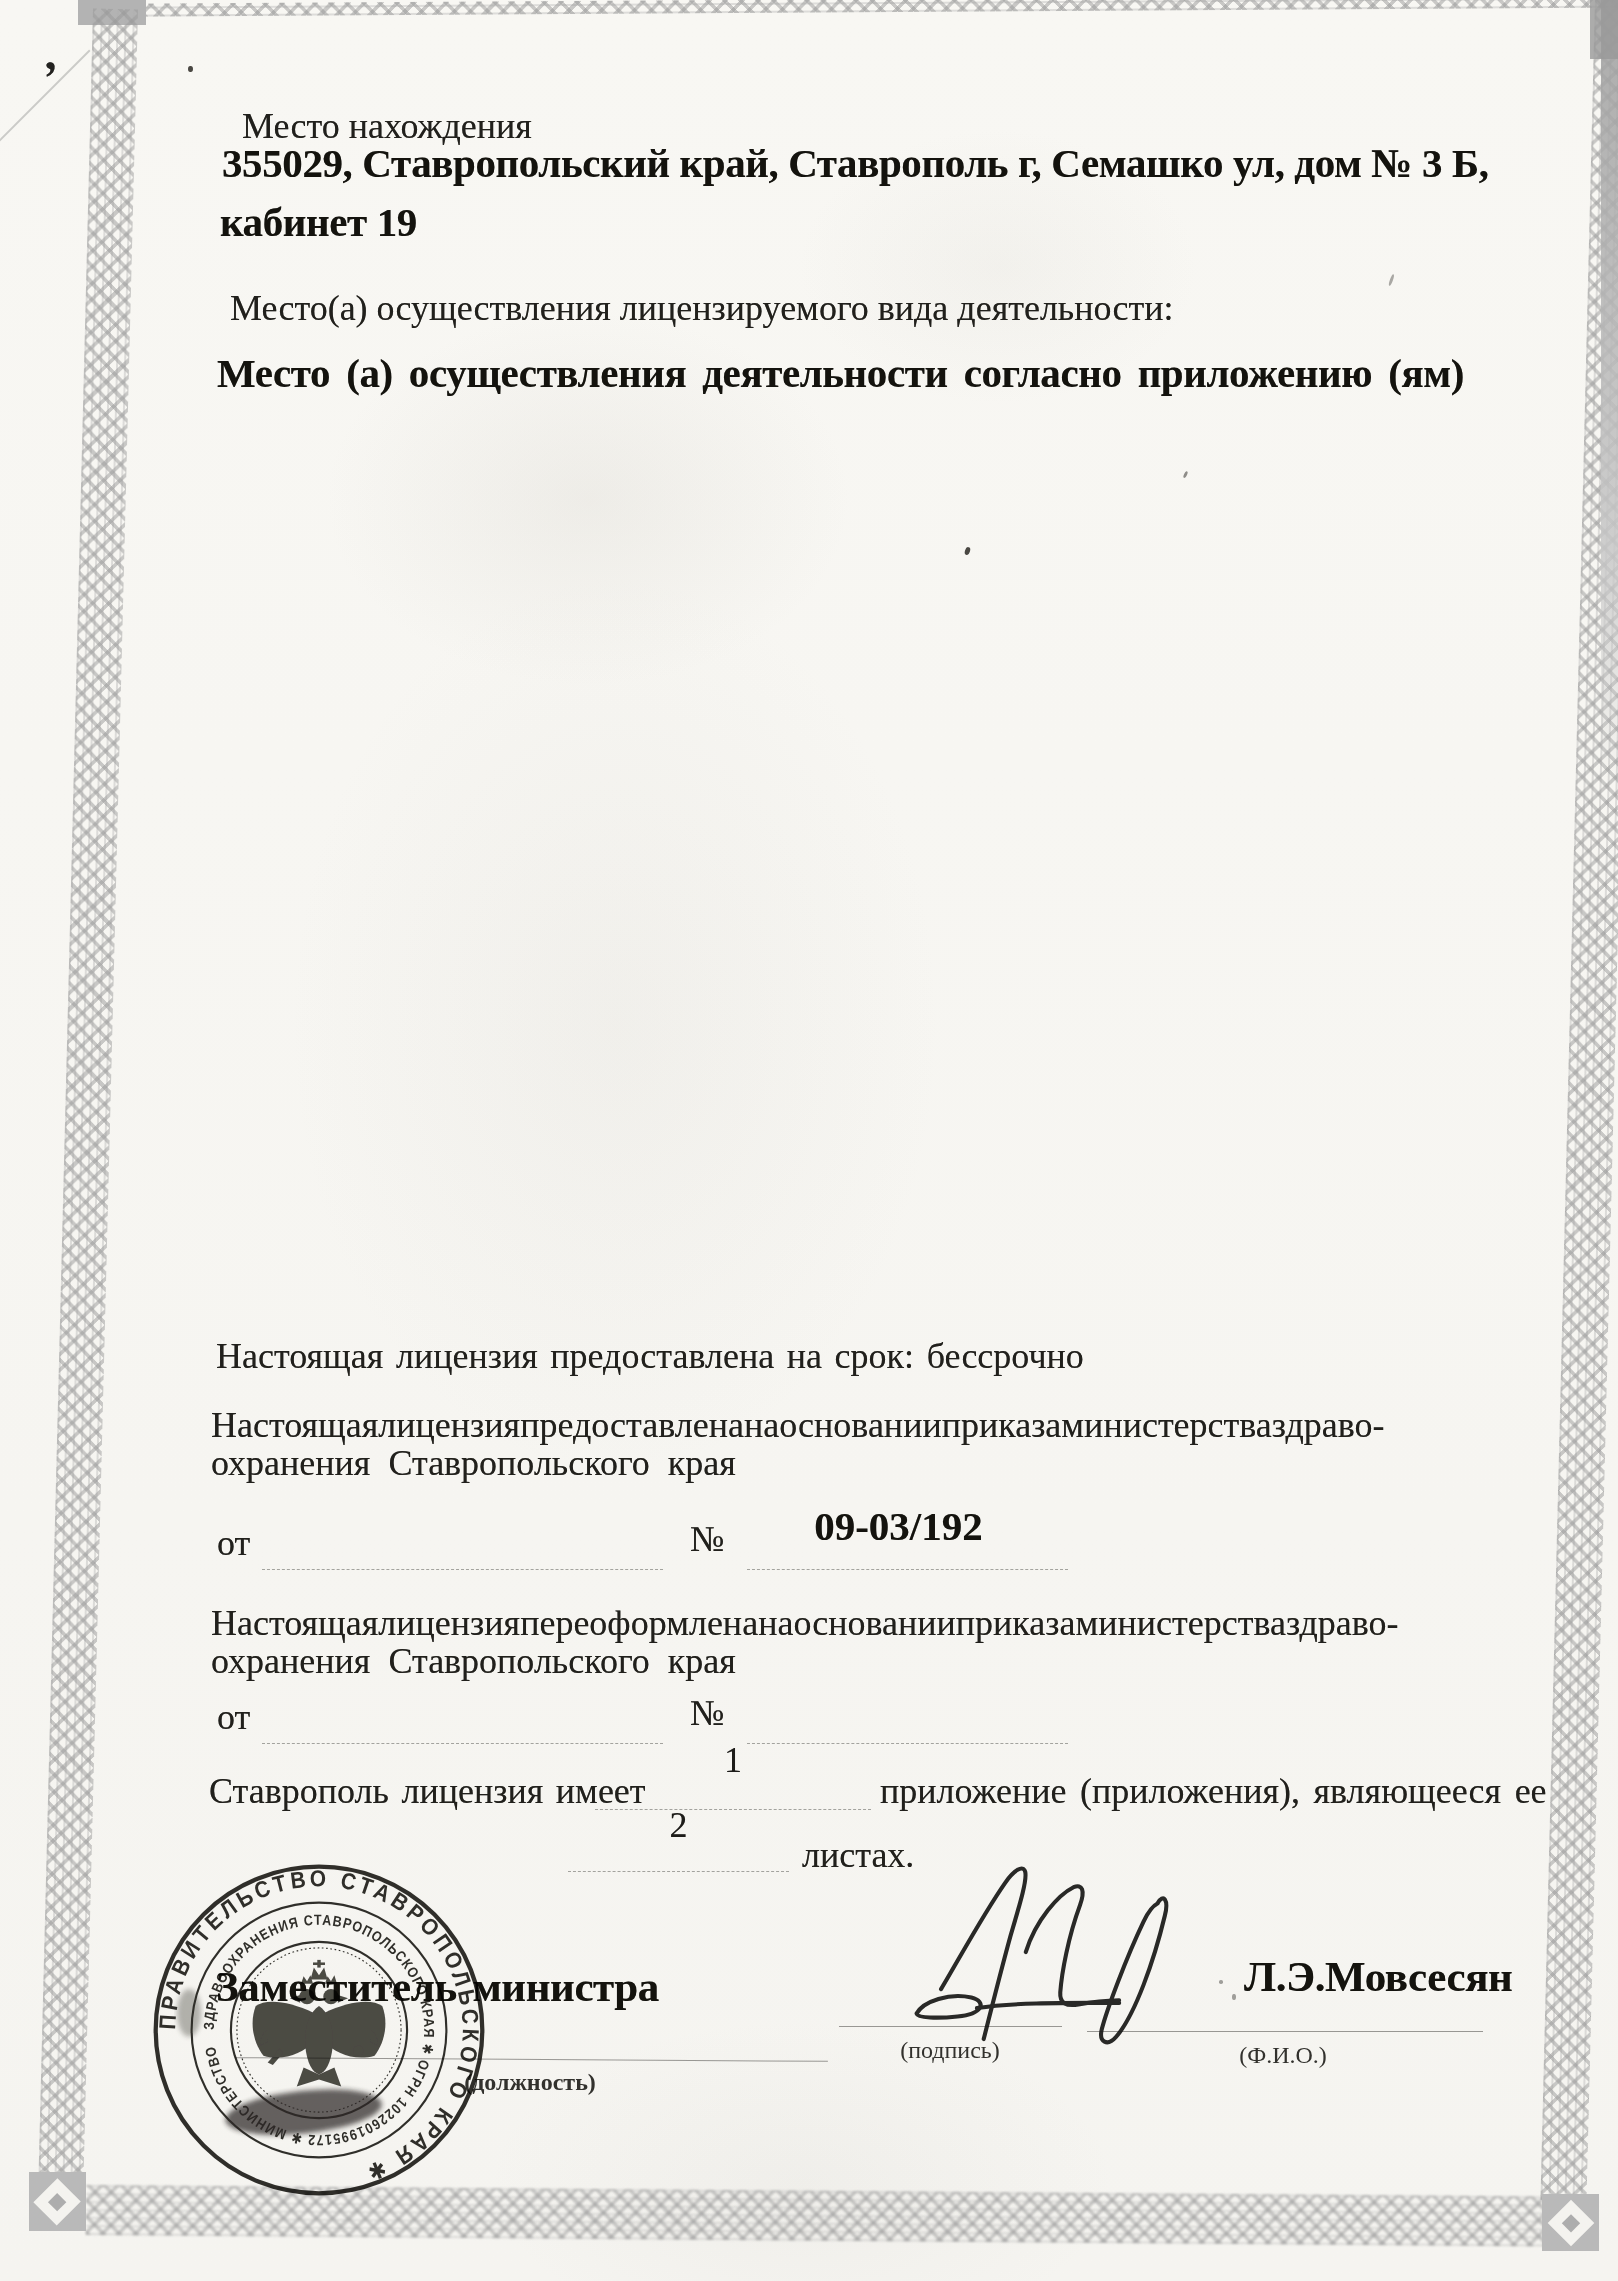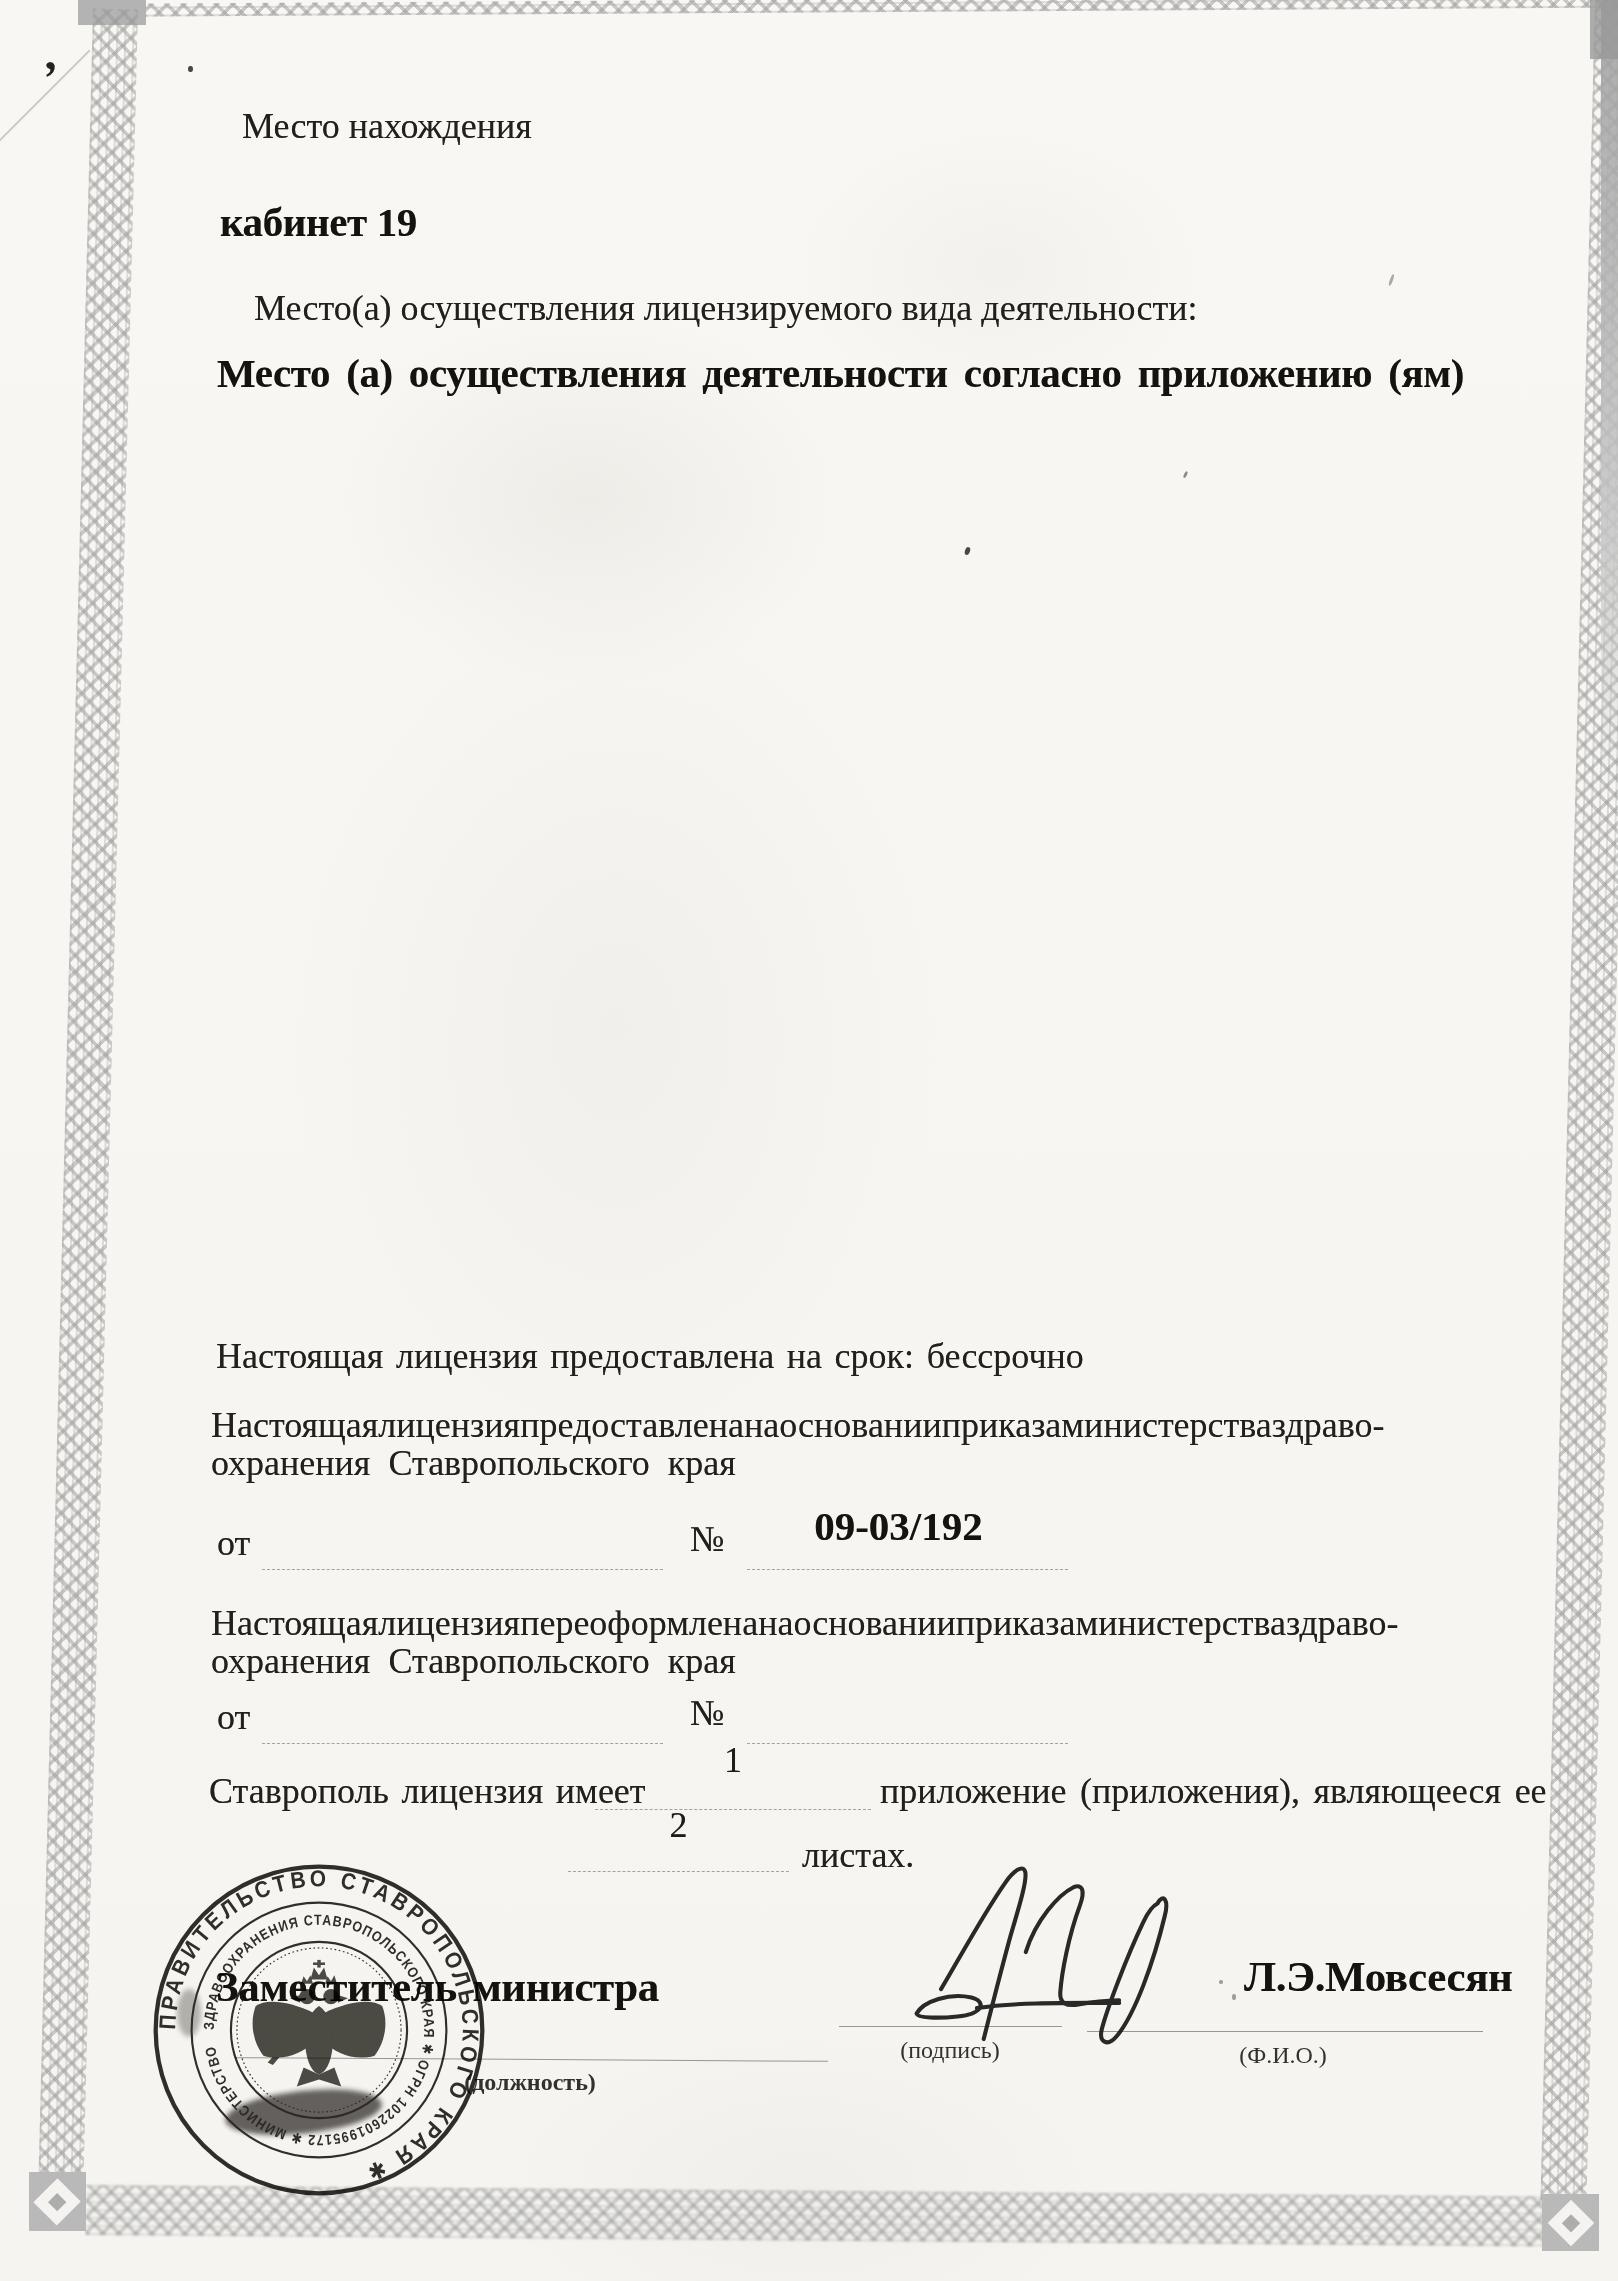--- a/index.html
+++ b/index.html
@@ -90,23 +90,24 @@
   <div class="abs" style="left:-5.3px;top:144px;width:134px;height:1.8px;background:#cbcbc8;transform:rotate(-45deg);transform-origin:left center;"></div>
   <div class="abs txt" style="left:43px;top:27px;font-size:46px;font-weight:bold;color:#232220;transform:rotate(-8deg);">,</div>
   <div class="speck" style="left:188px;top:66px;width:4.5px;height:6.2px;"></div>
   <div class="speck" style="left:965px;top:547px;width:4.5px;height:8px;transform:rotate(18deg);"></div>
   <div class="speck" style="left:1184px;top:471px;width:2.7px;height:7.1px;opacity:.6;transform:rotate(25deg);"></div>
   <div class="speck" style="left:1390px;top:274px;width:2.7px;height:11.6px;opacity:.45;transform:rotate(20deg);"></div>
   <div class="speck" style="left:1219px;top:1980px;width:3.6px;height:3.6px;opacity:.5;"></div>
   <div class="speck" style="left:1232px;top:1994px;width:3.6px;height:6.2px;opacity:.5;"></div>
 
   <div class="txt t-reg" style="left:242px;top:105px;">Место нахождения</div>
+  <div class="txt t-bold" style="left:222px;top:139px;">355029, Ставропольский край, Ставрополь г, Семашко ул, дом № 3 Б,</div>
   <div class="txt t-bold" style="left:220px;top:198px;">кабинет 19</div>
 
-  <div class="txt t-reg" style="left:254px;top:287px;">Место(а) осуществления лицензируемого вида деятельности:</div>
+  <div class="txt t-reg" style="left:230px;top:287px;">Место(а) осуществления лицензируемого вида деятельности:</div>
   <div class="txt t-bold" style="left:217px;top:349px;word-spacing:6.2px;">Место (а) осуществления деятельности согласно приложению (ям)</div>
 
   <div class="txt t-par" style="left:216px;top:1335px;word-spacing:3.6px;">Настоящая лицензия предоставлена на срок: бессрочно</div>
 
   <div class="txt t-par justify-words" style="left:211px;top:1404px;width:1169px;">
       <span>Настоящая</span>
       <span>лицензия</span>
       <span>предоставлена</span>
       <span>на</span>
       <span>основании</span>

